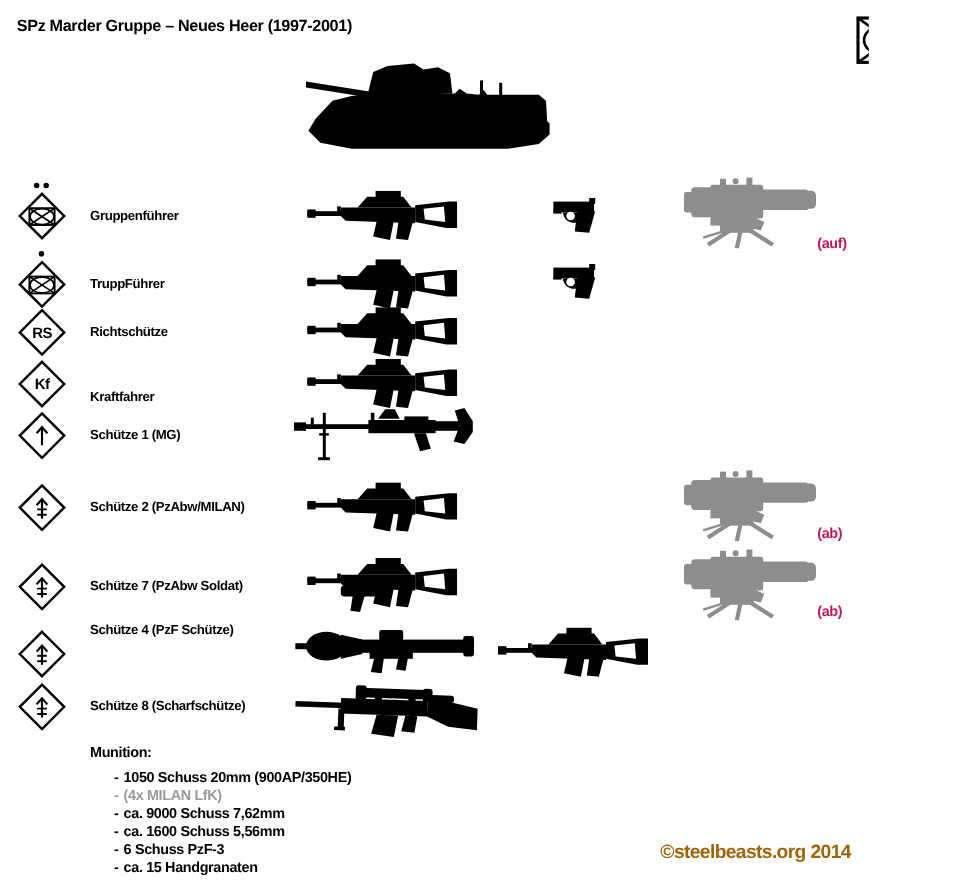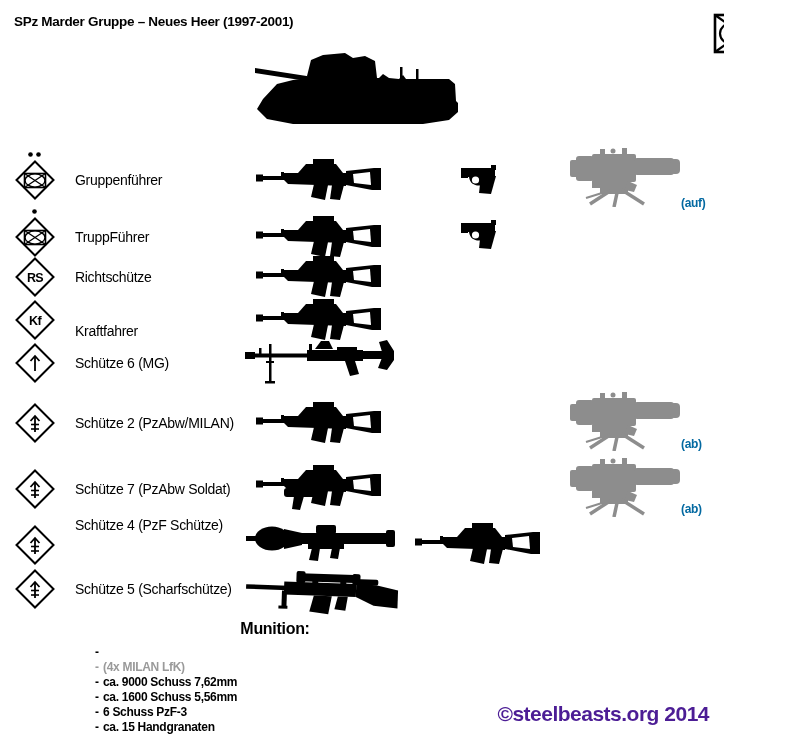--- a/index.html
+++ b/index.html
@@ -7,38 +7,38 @@
   .stage {
     position:relative; width:724px; height:737px; background:#ffffff;
     font-family:"Liberation Sans", sans-serif; color:#000; overflow:hidden;
   }
   .title {
     position:absolute; left:14px; top:14px;
     font-size:13.5px; font-weight:700; letter-spacing:-0.3px;
   }
   .role-label {
     position:absolute; left:75px;
-    font-size:14px; font-weight:400; letter-spacing:-0.3px; line-height:14px;
+    font-size:11px; font-weight:700; letter-spacing:-0.3px; line-height:14px;
     white-space:nowrap;
   }
   .note-label {
     position:absolute; left:681px;
-    font-size:12px; font-weight:600; letter-spacing:-0.3px; color:#0369a1;
+    font-size:12px; font-weight:600; letter-spacing:-0.3px; color:#be185d;
     white-space:nowrap;
   }
   svg.icon { position:absolute; fill:#000; }
   svg.icon.gray { color:#8d8d8d; }
   .munition { position:absolute; left:75px; top:620px; width:400px; }
-  .munition-heading { font-size:16px; font-weight:700; letter-spacing:-0.3px; margin-bottom:7px;text-align:center; }
+  .munition-heading { font-size:12px; font-weight:700; letter-spacing:-0.3px; margin-bottom:7px; }
   .mun-item { display:flex; font-size:12px; font-weight:700; letter-spacing:-0.3px; line-height:15px; }
   .mun-dash { width:28px; padding-left:20px; }
   .mun-item.muted { color:#9a9a9a; }
   .copyright {
     position:absolute; right:15px; top:702px;
-    font-size:21px; font-weight:700; letter-spacing:-0.5px; color:#4c1d95;
+    font-size:16px; font-weight:700; letter-spacing:-0.5px; color:#a16207;
     white-space:nowrap;
   }
   .sym-text { font-size:12.5px; font-weight:700; letter-spacing:-0.6px; font-family:"Liberation Sans",sans-serif; }
 </style>
 </head>
 <body>
 
 <div class="stage">
 
   <svg width="0" height="0" style="position:absolute" aria-hidden="true">
@@ -226,21 +226,21 @@
   <div class="role-label" style="top:324px">Kraftfahrer</div>
   <svg class="icon" style="left:256px;top:299px" width="125" height="42">
       <use href="#g36"></use>
     </svg>
 
   <svg class="icon" style="left:15px;top:343px" width="40" height="40" viewBox="0 0 40 40">
     <use href="#diamond" width="40" height="40"></use>
     <line x1="20" y1="28" x2="20" y2="13.5" stroke="#000" stroke-width="1.8"></line>
     <polyline points="15.5,18 20,13 24.5,18" fill="none" stroke="#000" stroke-width="1.8"></polyline>
   </svg>
-  <div class="role-label" style="top:356px">Schütze 6 (MG)</div>
+  <div class="role-label" style="top:356px">Schütze 1 (MG)</div>
   <svg class="icon" style="left:245px;top:339px" width="150" height="48">
       <use href="#mg3"></use>
     </svg>
 
   <svg class="icon" style="left:15px;top:403px" width="40" height="40" viewBox="0 0 40 40">
     <use href="#diamond" width="40" height="40"></use>
     <line x1="20" y1="29" x2="20" y2="13.5" stroke="#000" stroke-width="1.8"></line>
     <polyline points="15.5,18 20,13 24.5,18" fill="none" stroke="#000" stroke-width="1.8"></polyline>
     <line x1="16" y1="21.5" x2="24" y2="21.5" stroke="#000" stroke-width="1.6"></line>
     <line x1="16" y1="26" x2="24" y2="26" stroke="#000" stroke-width="1.6"></line>
@@ -285,29 +285,30 @@
       <use href="#g36"></use>
     </svg>
 
   <svg class="icon" style="left:15px;top:569px" width="40" height="40" viewBox="0 0 40 40">
     <use href="#diamond" width="40" height="40"></use>
     <line x1="20" y1="29" x2="20" y2="13.5" stroke="#000" stroke-width="1.8"></line>
     <polyline points="15.5,18 20,13 24.5,18" fill="none" stroke="#000" stroke-width="1.8"></polyline>
     <line x1="16" y1="21.5" x2="24" y2="21.5" stroke="#000" stroke-width="1.6"></line>
     <line x1="16" y1="26" x2="24" y2="26" stroke="#000" stroke-width="1.6"></line>
   </svg>
-  <div class="role-label" style="top:582px">Schütze 5 (Scharfschütze)</div>
+  <div class="role-label" style="top:582px">Schütze 8 (Scharfschütze)</div>
   <svg class="icon" style="left:246px;top:566px" width="158" height="50">
       <use href="#sniper"></use>
     </svg>
 
   <div class="munition">
     <div class="munition-heading">Munition:</div>
     <div class="mun-item">
       <span class="mun-dash">-</span>
+      <span>1050 Schuss 20mm (900AP/350HE)</span>
     </div>
     <div class="mun-item muted">
       <span class="mun-dash">-</span>
       <span>(4x MILAN LfK)</span>
     </div>
     <div class="mun-item">
       <span class="mun-dash">-</span>
       <span>ca. 9000 Schuss 7,62mm</span>
     </div>
     <div class="mun-item">

